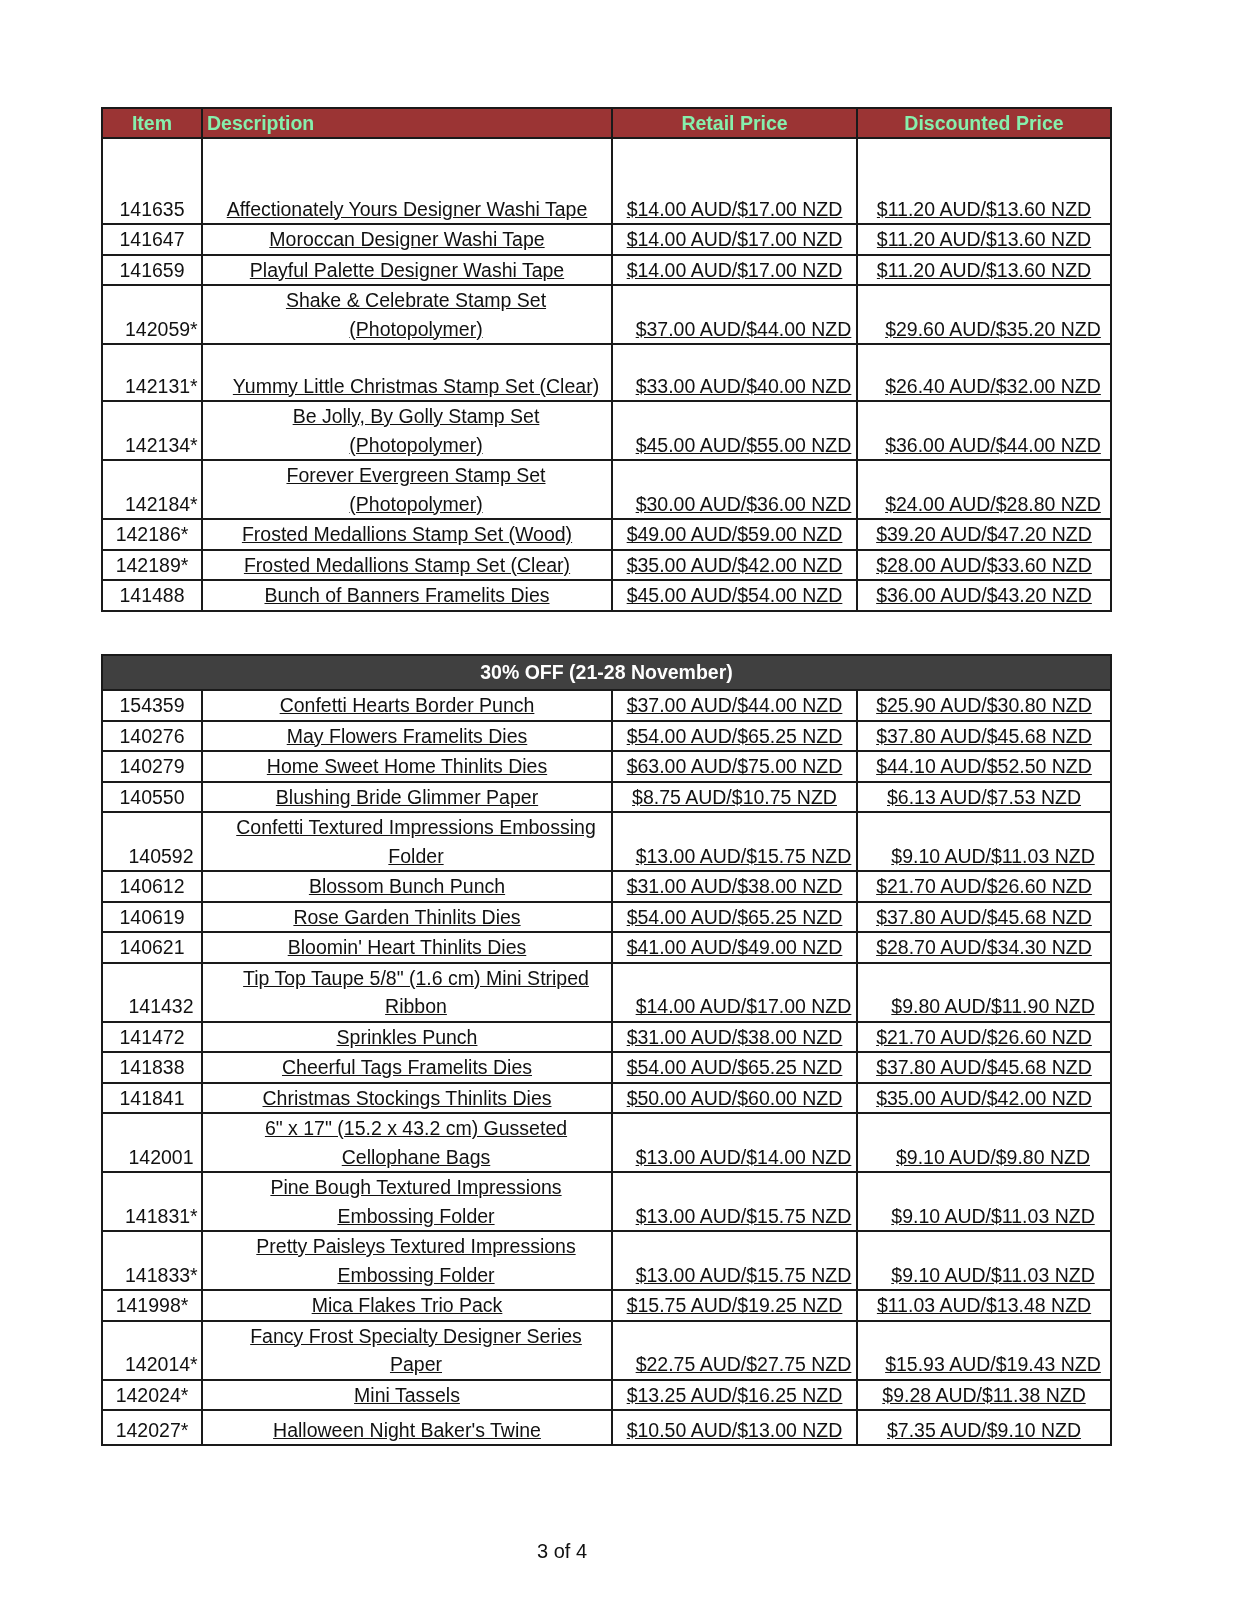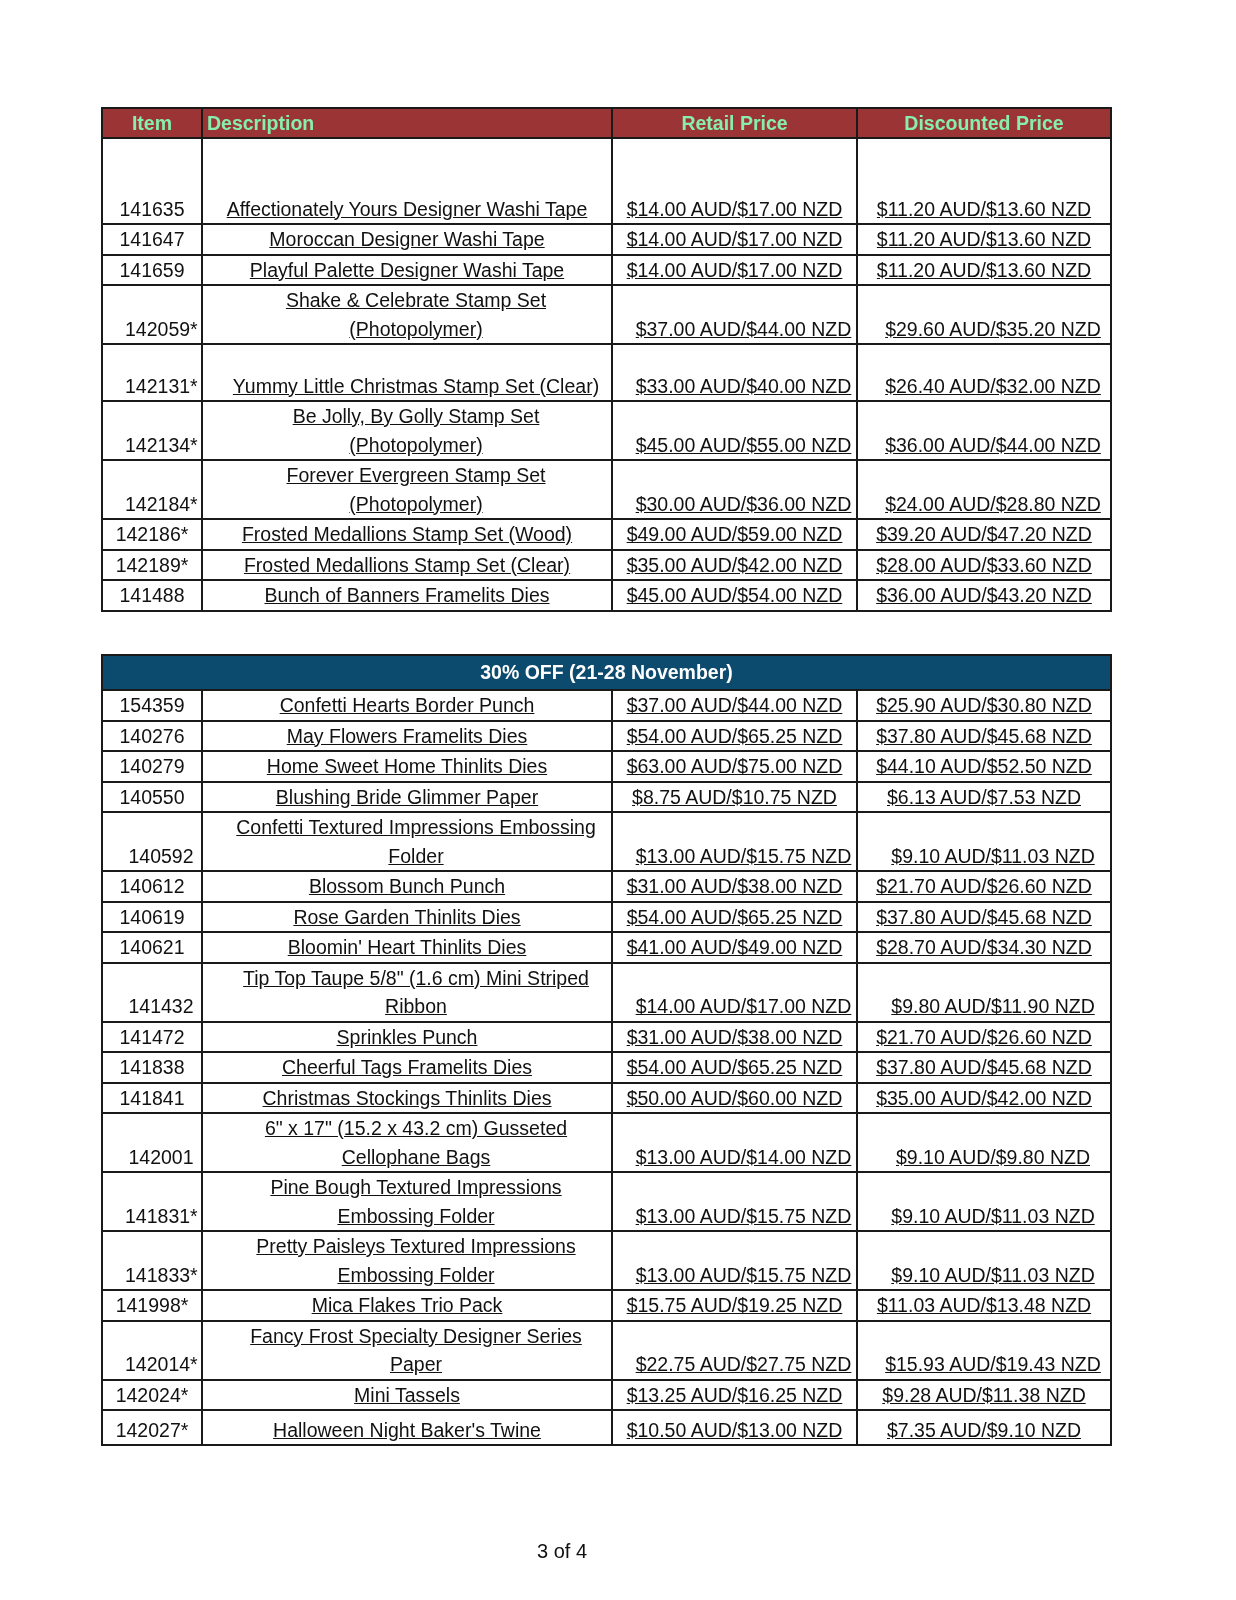--- a/index.html
+++ b/index.html
@@ -9,21 +9,21 @@
   .tbl col.c-item { width: 100px; }
   .tbl col.c-desc { width: 410px; }
   .tbl col.c-ret { width: 245px; }
   .tbl col.c-disc { width: 254px; }
   #table1 { top: 107px; }
   #table2 { top: 654px; }
   .hdr th { background: #9b3434; color: #86efac; font-weight: bold; font-size: 19.5px; height: 28px; line-height: 26px; vertical-align: middle; }
   .hdr th.item-h { text-align: center; }
   .hdr th.desc-h { text-align: left; padding-left: 4px; }
   .hdr th.price-h { text-align: center; }
-  .sec th { background: #0c4a6e; color: #fff; font-weight: bold; font-size: 19.5px; height: 33px; line-height: 33px; text-align: center; vertical-align: middle; }
+  .sec th { background: #404040; color: #fff; font-weight: bold; font-size: 19.5px; height: 33px; line-height: 33px; text-align: center; vertical-align: middle; }
   td.item { text-align: center; margin-left: 28px; }
   td.desc { text-align: center; white-space: normal; text-decoration: underline; }
   td.price { text-align: center; text-decoration: underline; }
   tr.h1 td { height: 26px; }
   tr.h2 td { height: 55px; padding-left: 22px; }
   tr.h3 td { height: 84px; }
   tr.h15 td { height: 33px; border-radius: 17px; }
   .page-num { position: absolute; top: 1540px; left: 0; width: 1124px; text-align: center; font-size: 20px; }
 </style>
 </head>

